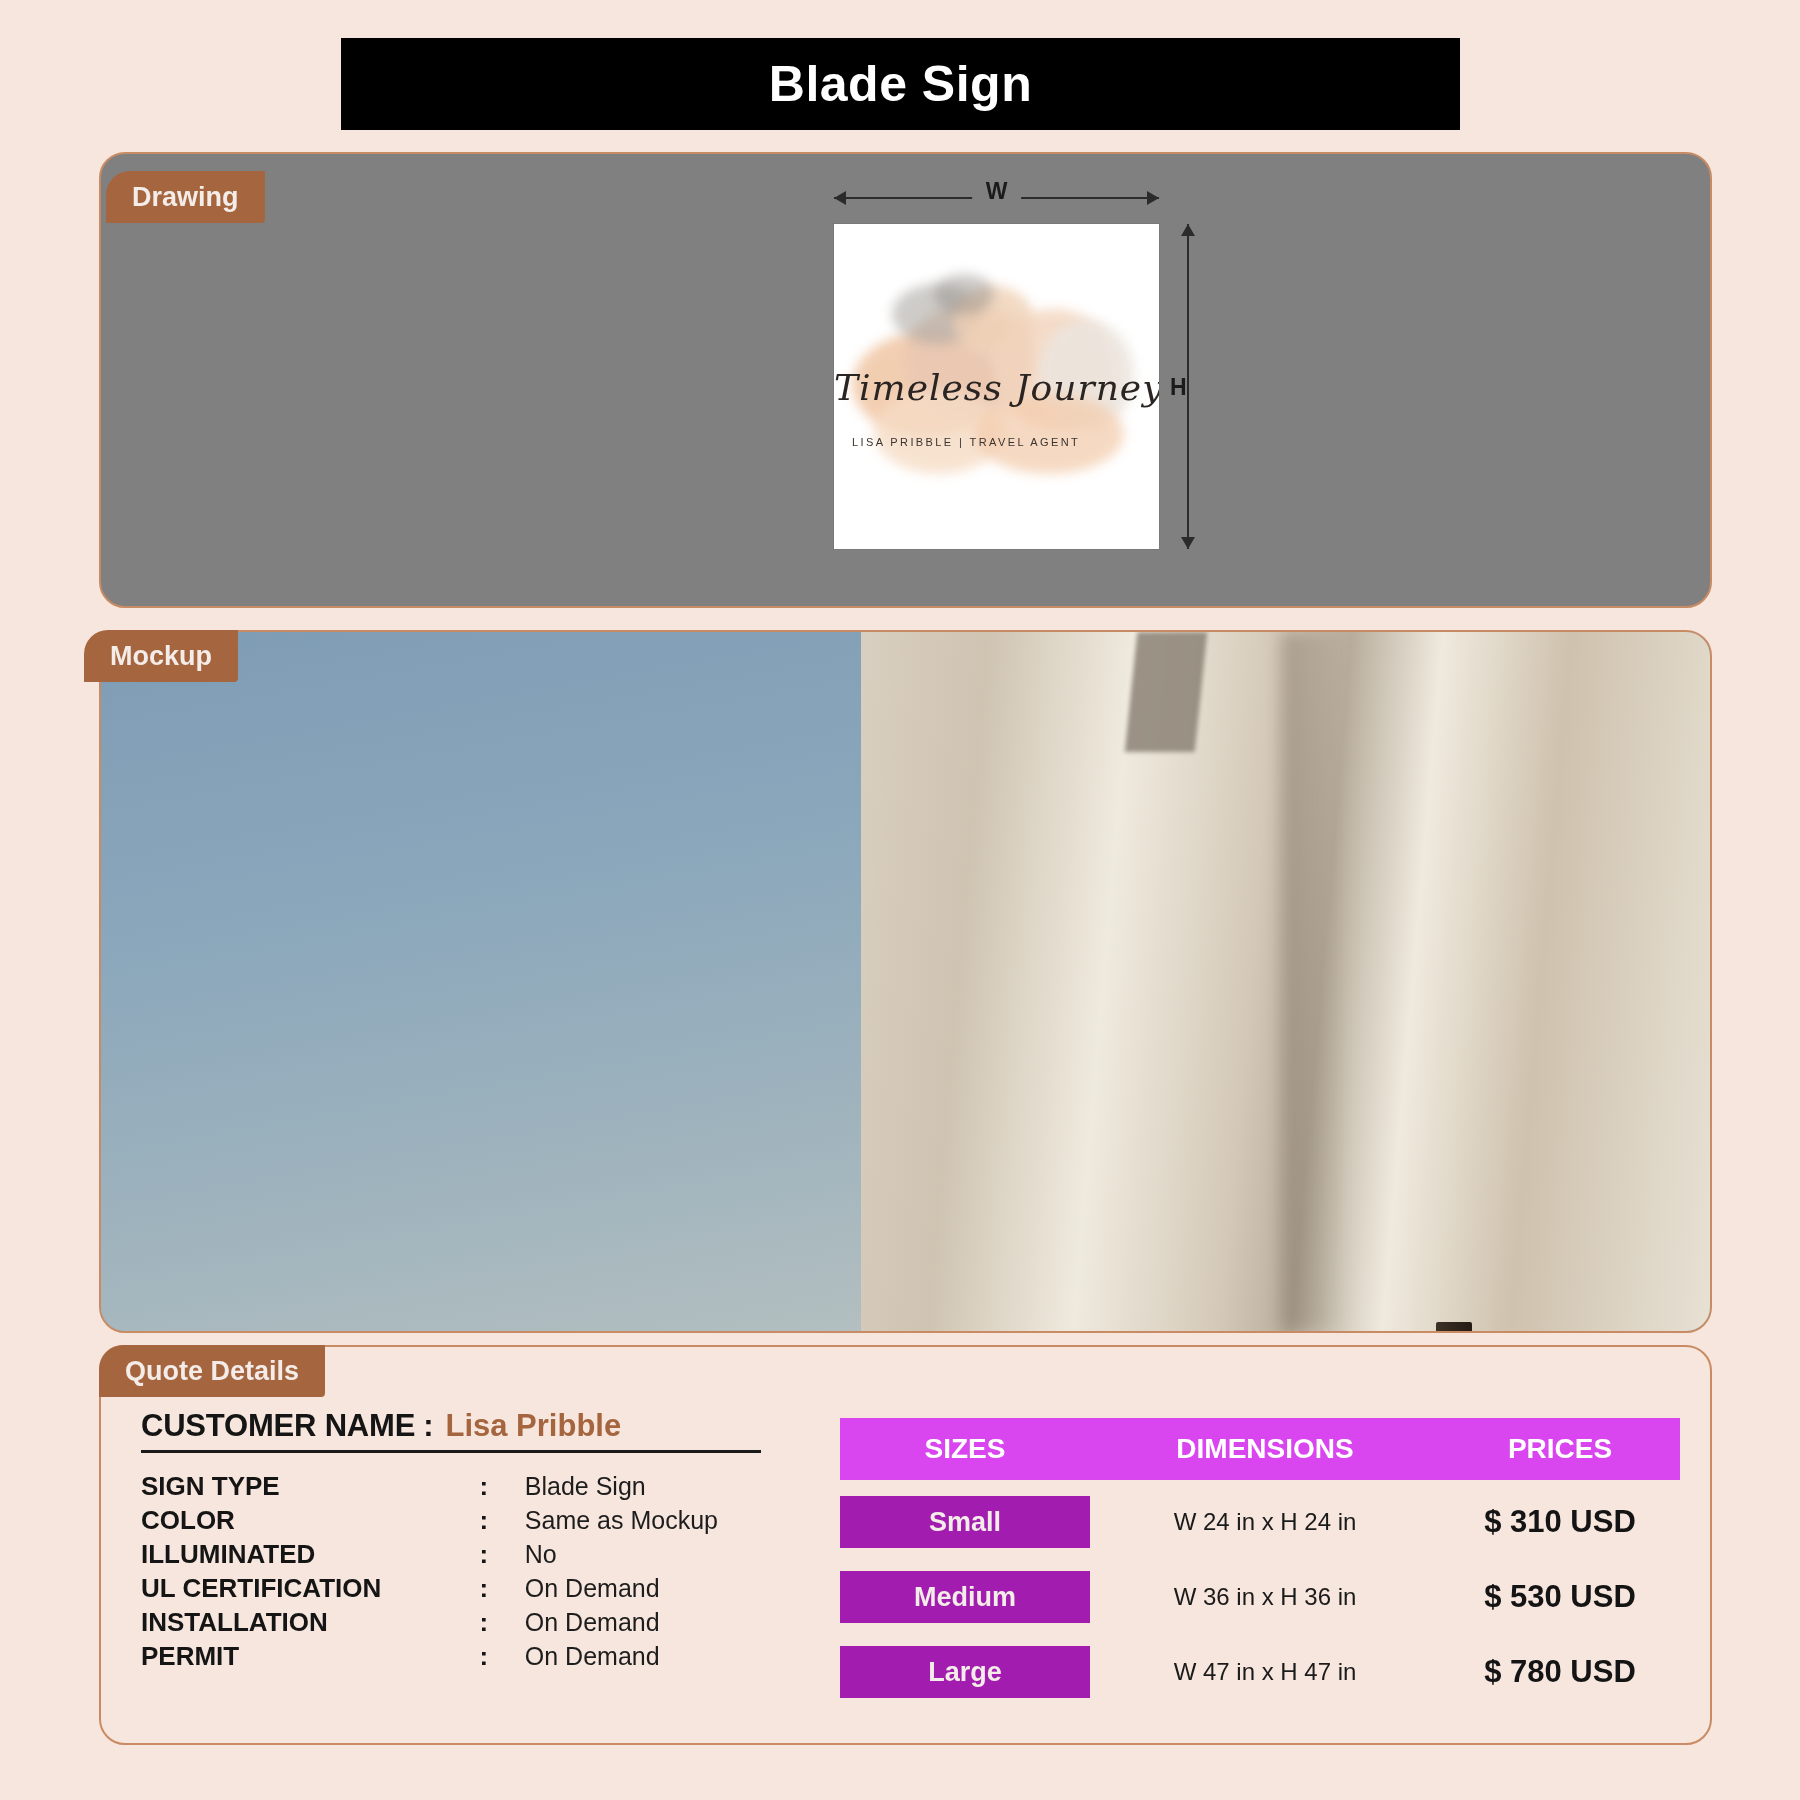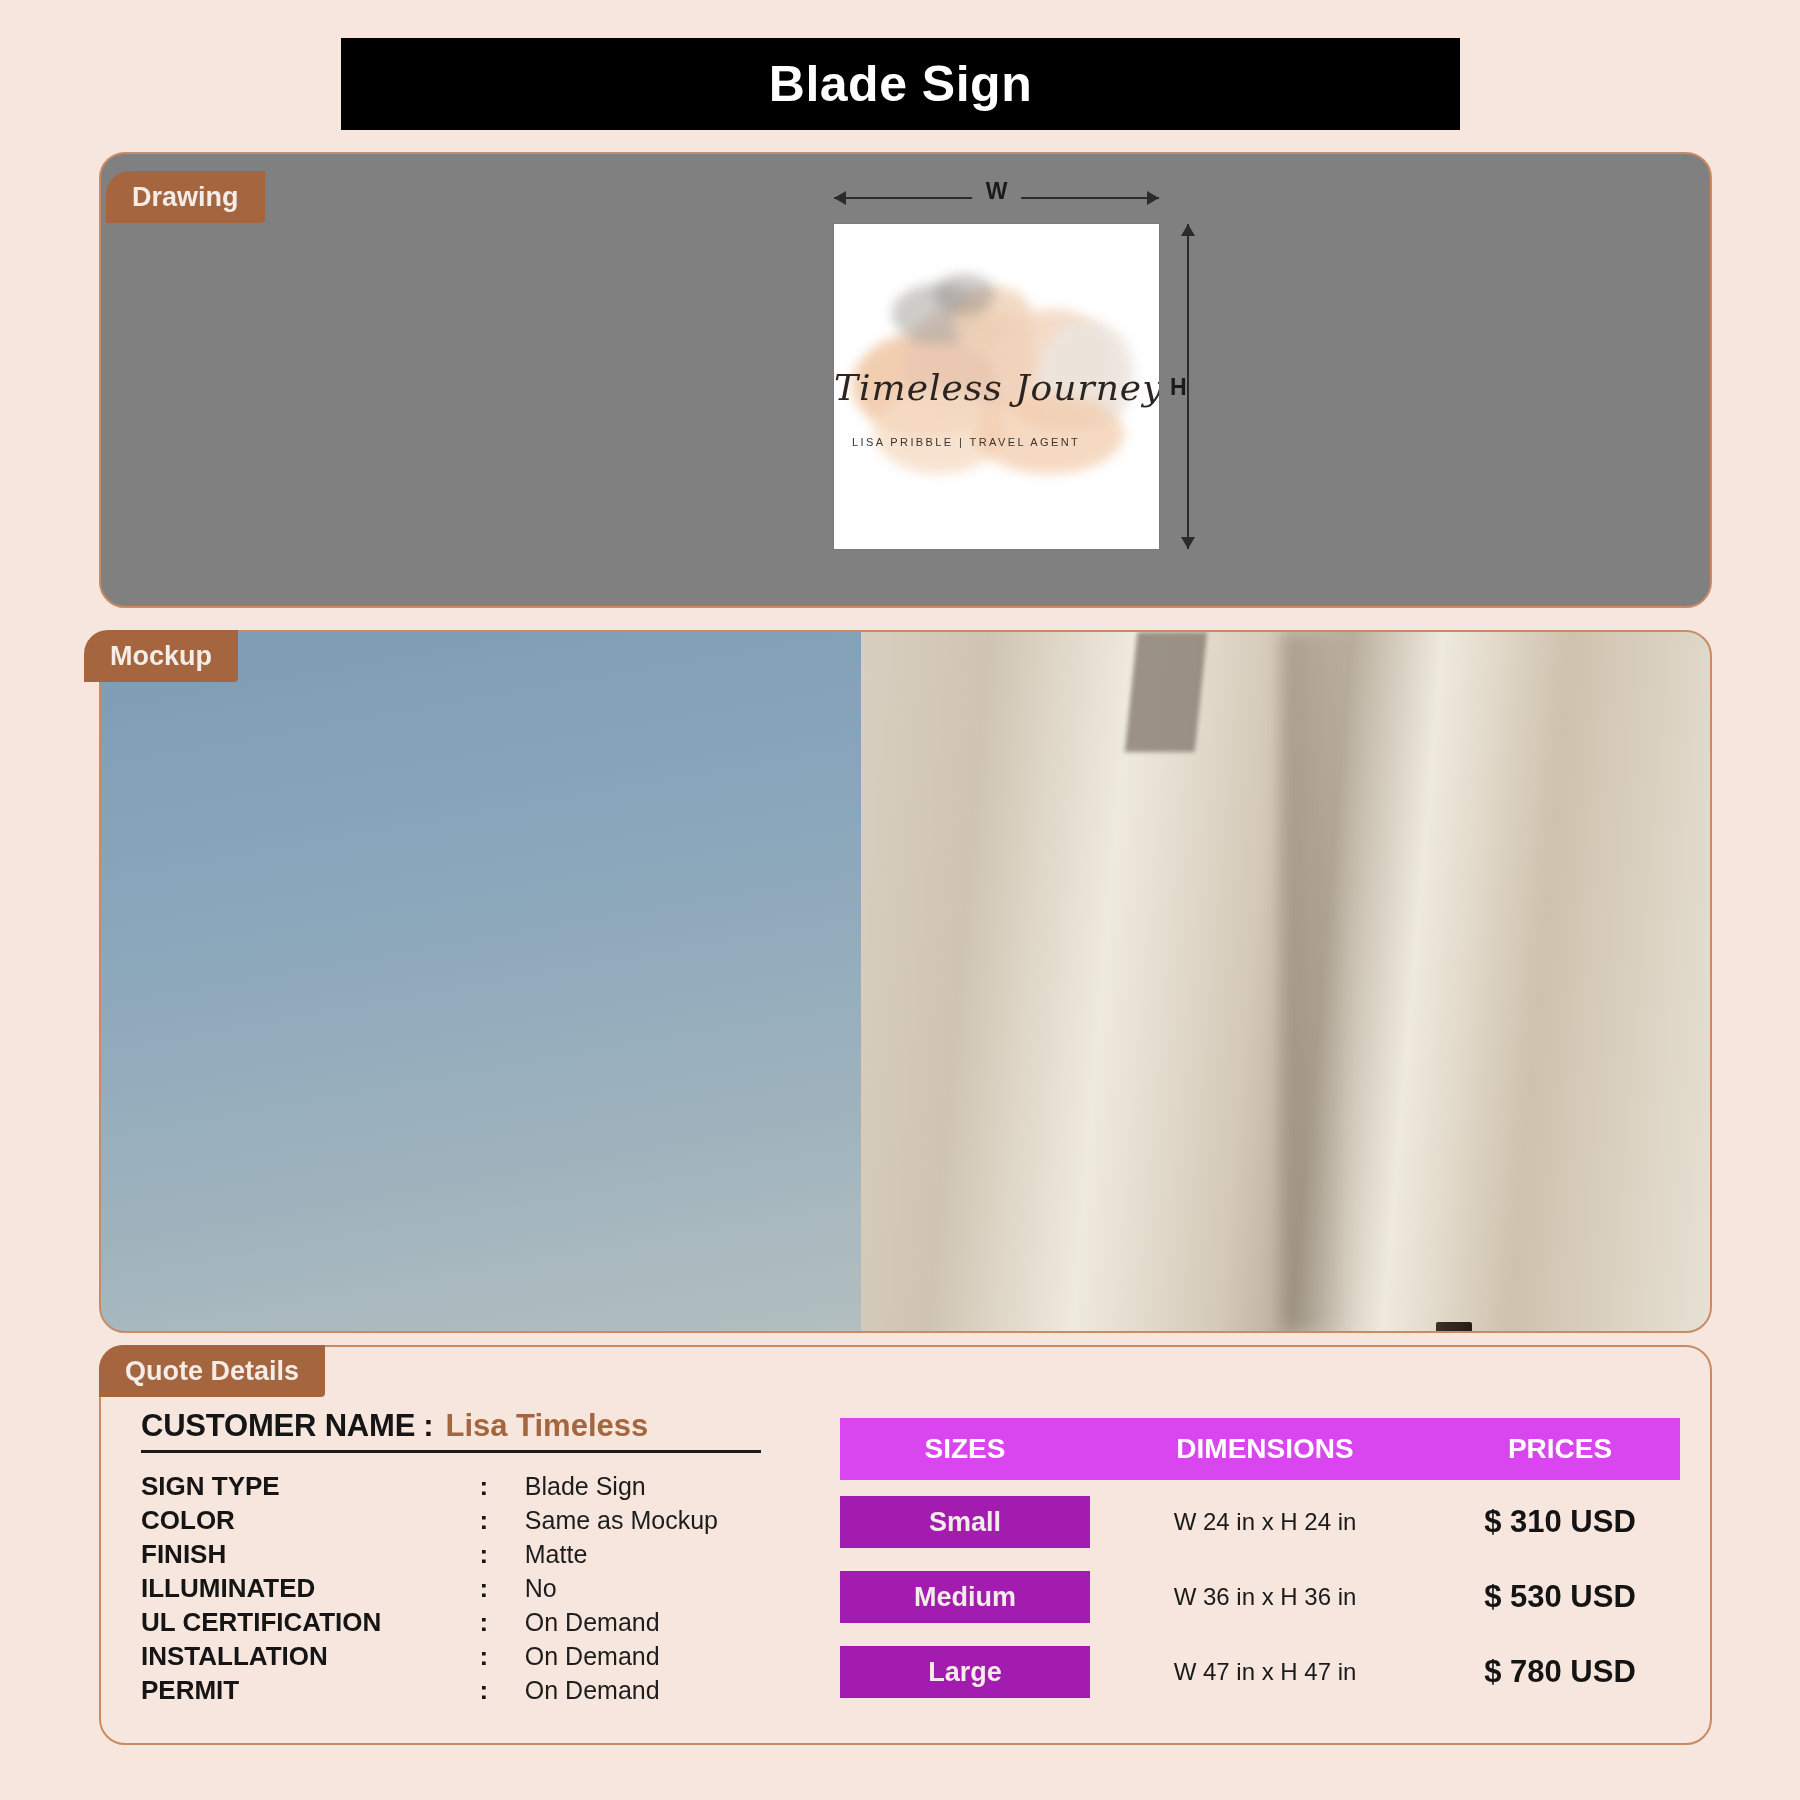--- a/index.html
+++ b/index.html
@@ -210,40 +210,35 @@
 
   <div class="quote-card"></div>
   <div class="sec-tab tab-quote">
     <span>Quote Details</span>
   </div>
 
   <div class="specs">
     <div class="cust-row">
       <span class="cust-label">CUSTOMER NAME</span>
       <span class="cust-colon">:</span>
-      <span class="cust-value">Lisa Timeless</span>
+      <span class="cust-value">Lisa Pribble</span>
     </div>
     <div class="cust-rule"></div>
 
     <table class="spec-table">
       <tbody>
         <tr>
           <td class="spec-k">SIGN TYPE</td>
           <td class="spec-c">:</td>
           <td class="spec-v">Blade Sign</td>
         </tr>
         <tr>
           <td class="spec-k">COLOR</td>
           <td class="spec-c">:</td>
           <td class="spec-v">Same as Mockup</td>
-        </tr>
-        <tr>
-          <td class="spec-k">FINISH</td>
-          <td class="spec-c">:</td>
-          <td class="spec-v">Matte</td>
         </tr>
         <tr>
           <td class="spec-k">ILLUMINATED</td>
           <td class="spec-c">:</td>
           <td class="spec-v">No</td>
         </tr>
         <tr>
           <td class="spec-k">UL CERTIFICATION</td>
           <td class="spec-c">:</td>
           <td class="spec-v">On Demand</td>

